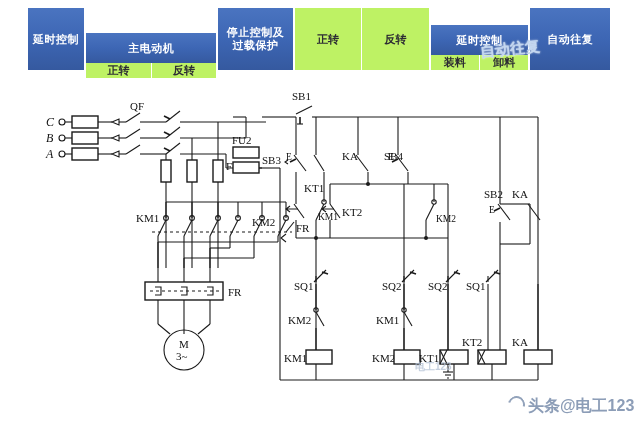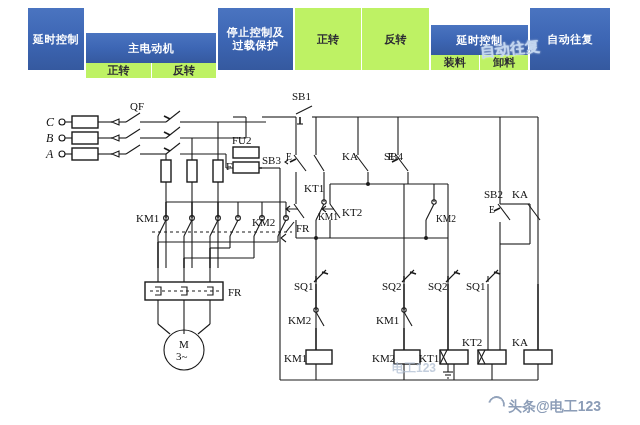--- a/index.html
+++ b/index.html
@@ -108,29 +108,29 @@
   }
   #wm-header {
     left: 480px;
     top: 40px;
     font-size: 15px;
     color: rgba(195,215,240,0.95);
     transform: rotate(-6deg);
     text-shadow: 0 0 2px rgba(255,255,255,0.9);
   }
   #wm-center {
-    left: 392px;
+    left: 415px;
     top: 360px;
-    font-size: 12px;
+    font-size: 10px;
     color: rgba(175,190,210,0.75);
   }
   #wm-corner {
-    left: 488px;
+    left: 508px;
     top: 396px;
-    font-size: 14px;
+    font-size: 16px;
     color: rgba(120,140,170,0.85);
   }
   #wm-corner .wmlogo {
     display: inline-block;
     width: 13px;
     height: 13px;
     border: 2px solid rgba(120,140,170,0.8);
     border-radius: 50%;
     border-left-color: transparent;
     border-bottom-color: transparent;

